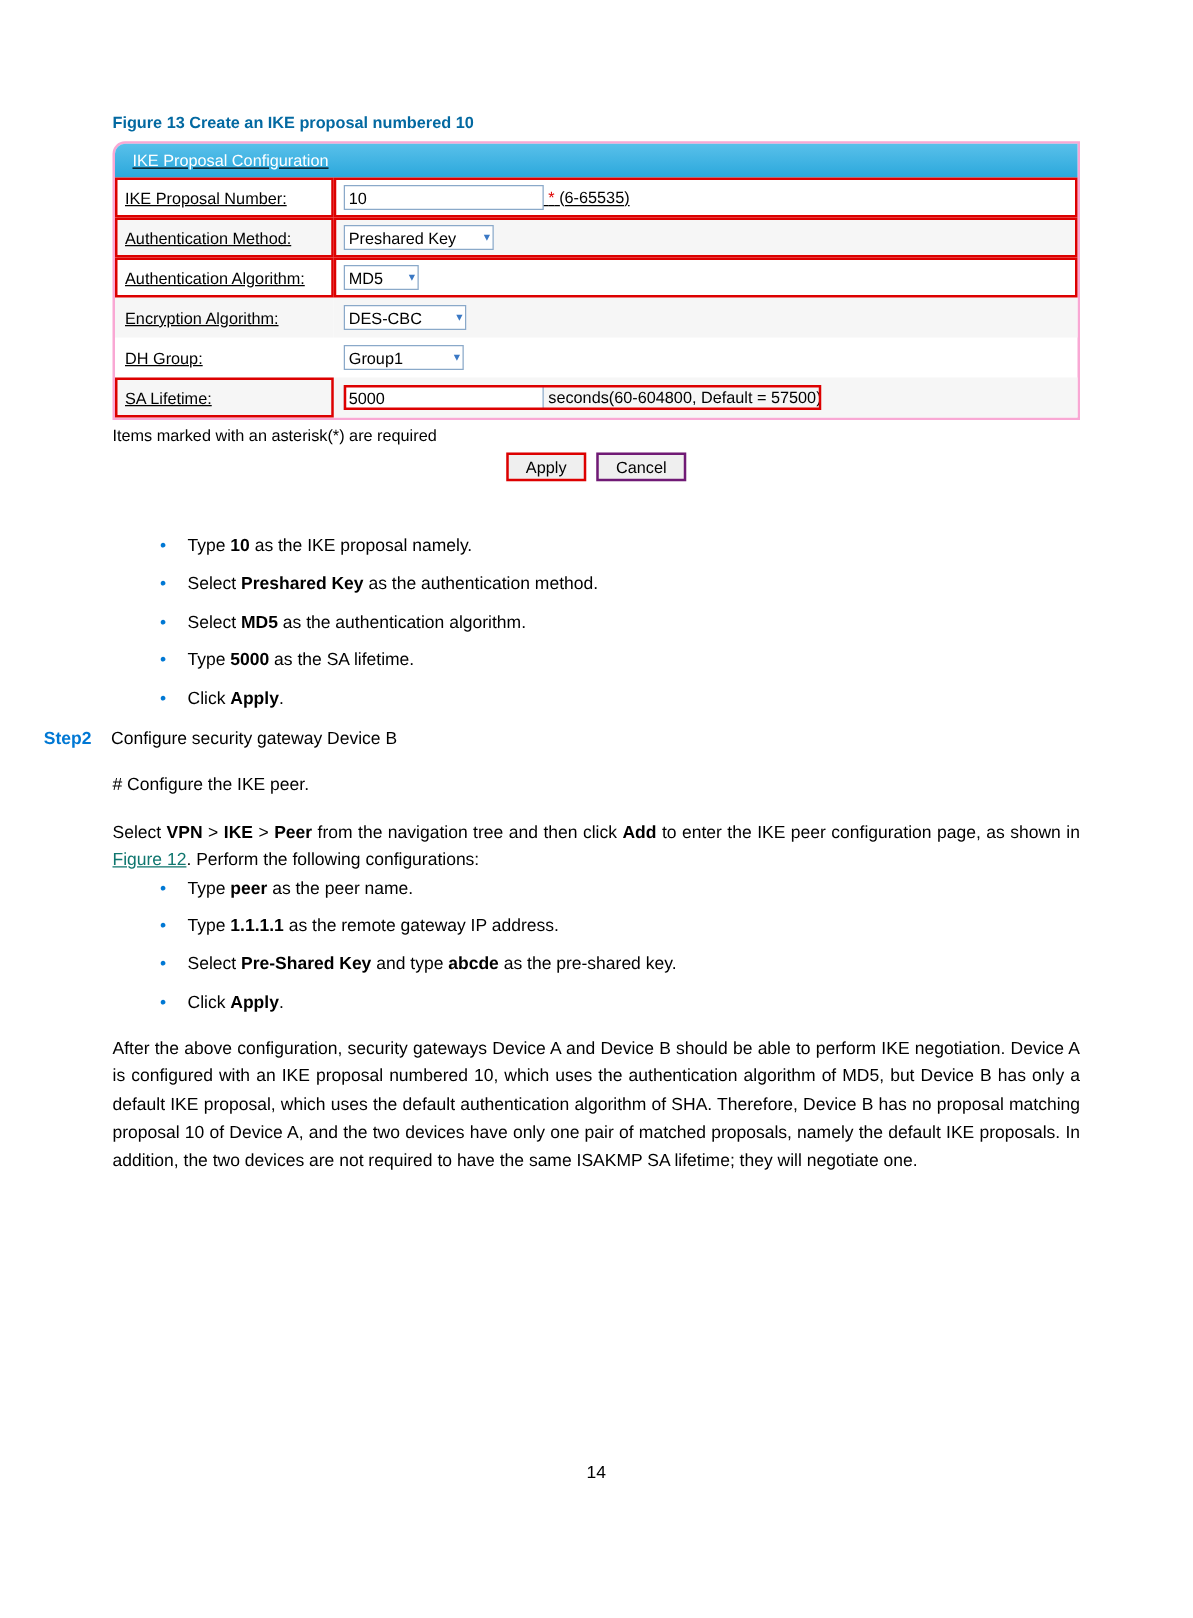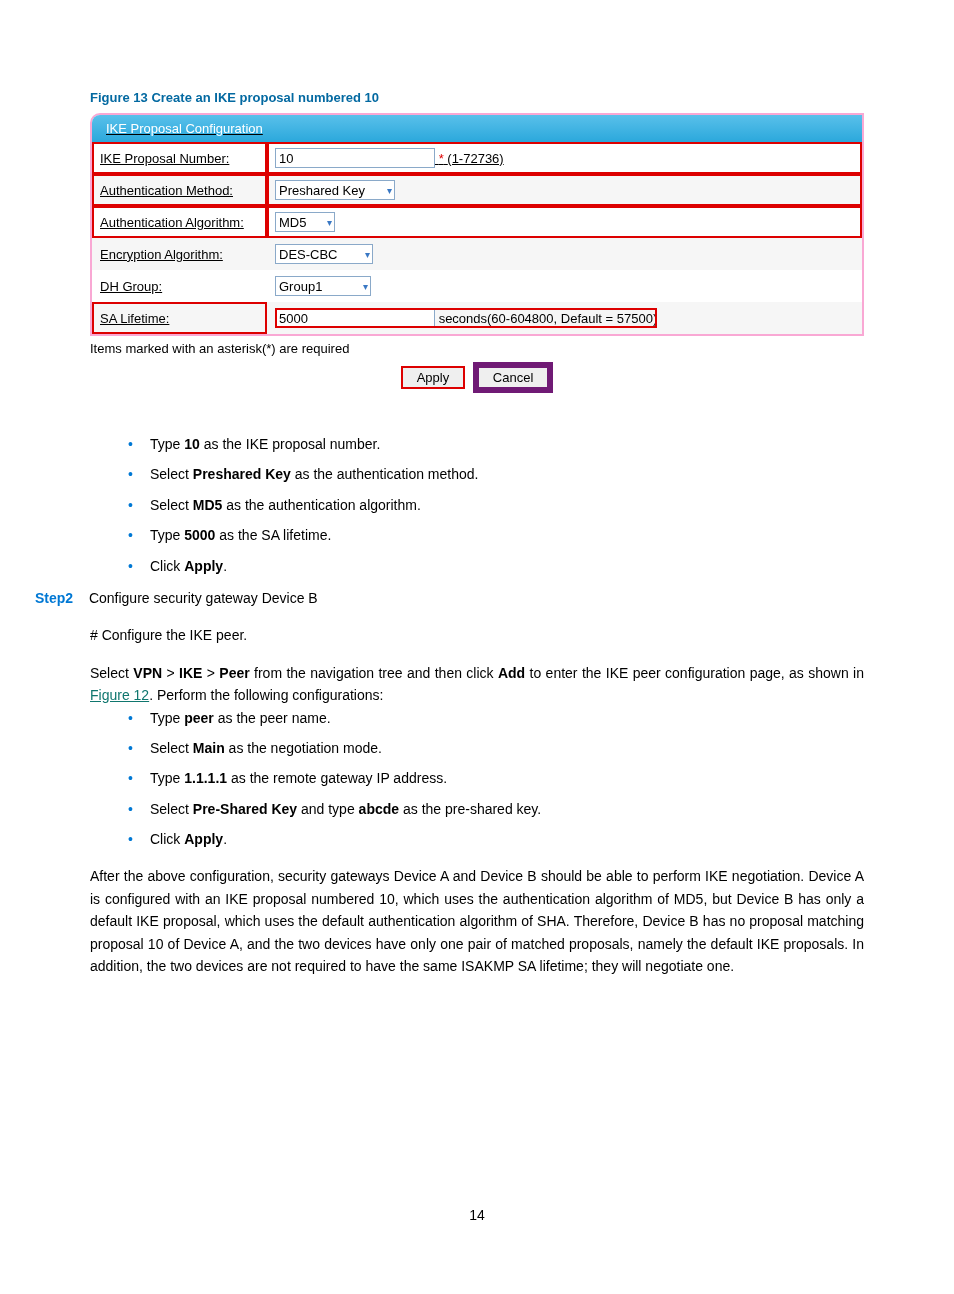--- a/index.html
+++ b/index.html
@@ -71,21 +71,21 @@
       color: #3a78c4;
       font-size: 10px;
     }
     .hint { font-size: 13px; color: #000; }
     .req-star { color: #d00; }
     .highlight-row td { outline: 2px solid #d00; outline-offset: -2px; }
     .highlight-box { outline: 2px solid #d00; outline-offset: -2px; }
     .required-note { font-size: 13px; margin-top: 4px; }
     .btn-row { text-align: center; margin-top: 6px; }
     .btn {
-      border: 6px solid #701a75;
+      border: 2px solid #701a75;
       background: #efefef;
       padding: 2px 14px;
       font-size: 13px;
       cursor: pointer;
       margin: 0 2px;
     }
     .btn.apply { border: 2px solid #d00; }
     .instructions {
       margin-top: 40px;
       font-size: 14px;
@@ -115,21 +115,21 @@
 
 <div class="config-panel">
   <div class="panel-header">IKE Proposal Configuration</div>
   <table class="config-table">
     <tbody>
         <tr class="highlight-row">
       <td class="label-cell">IKE Proposal Number:</td>
       <td>
         <input class="inp inp-num" value="10" style="">
         <span class="req-star">*</span>
-        <span class="hint">(1-72736)</span>
+        <span class="hint">(6-65535)</span>
       </td>
     </tr>
     <tr class="highlight-row">
       <td class="label-cell">Authentication Method:</td>
       <td>
         <span class="sel-wrap">
           <select class="sel" style="width:120px">
             <option>Preshared Key</option>
           </select>
           <span class="sel-arrow">▾</span>
@@ -182,41 +182,40 @@
     </table>
 </div>
 <div class="required-note">Items marked with an asterisk(*) are required</div>
 <div class="btn-row">
   <button class="btn apply">Apply</button>
   <button class="btn">Cancel</button>
 </div>
 
 <div class="instructions">
   <ul>
-    <li><span>Type </span><b>10</b><span> as the IKE proposal number.</span></li>
+    <li><span>Type </span><b>10</b><span> as the IKE proposal namely.</span></li>
     <li><span>Select </span><b>Preshared Key</b><span> as the authentication method.</span></li>
     <li><span>Select </span><b>MD5</b><span> as the authentication algorithm.</span></li>
     <li><span>Type </span><b>5000</b><span> as the SA lifetime.</span></li>
     <li><span>Click </span><b>Apply</b><span>.</span></li>
   </ul>
 
   <div class="step-line" style="margin-left:-55px;">
     <span class="step-label">Step2</span>
     <span>Configure security gateway Device B</span>
   </div>
 
   <p class="para indent"># Configure the IKE peer.</p>
 
   <p class="para indent">
     <span>Select </span><b>VPN</b><span> &gt; </span><b>IKE</b><span> &gt; </span><b>Peer</b><span> from the navigation tree and then click </span><b>Add</b><span> to enter the IKE peer configuration page, as shown in </span><a href="#" class="link">Figure 12</a><span>. Perform the following configurations:</span>
   </p>
 
   <ul>
     <li><span>Type </span><b>peer</b><span> as the peer name.</span></li>
-    <li><span>Select </span><b>Main</b><span> as the negotiation mode.</span></li>
     <li><span>Type </span><b>1.1.1.1</b><span> as the remote gateway IP address.</span></li>
     <li><span>Select </span><b>Pre-Shared Key</b><span> and type </span><b>abcde</b><span> as the pre-shared key.</span></li>
     <li><span>Click </span><b>Apply</b><span>.</span></li>
   </ul>
 
   <p class="para indent">After the above configuration, security gateways Device A and Device B should be able to perform IKE negotiation. Device A is configured with an IKE proposal numbered 10, which uses the authentication algorithm of MD5, but Device B has only a default IKE proposal, which uses the default authentication algorithm of SHA. Therefore, Device B has no proposal matching proposal 10 of Device A, and the two devices have only one pair of matched proposals, namely the default IKE proposals. In addition, the two devices are not required to have the same ISAKMP SA lifetime; they will negotiate one.</p>
 </div>
 
 <div class="page-num">14</div>
 

